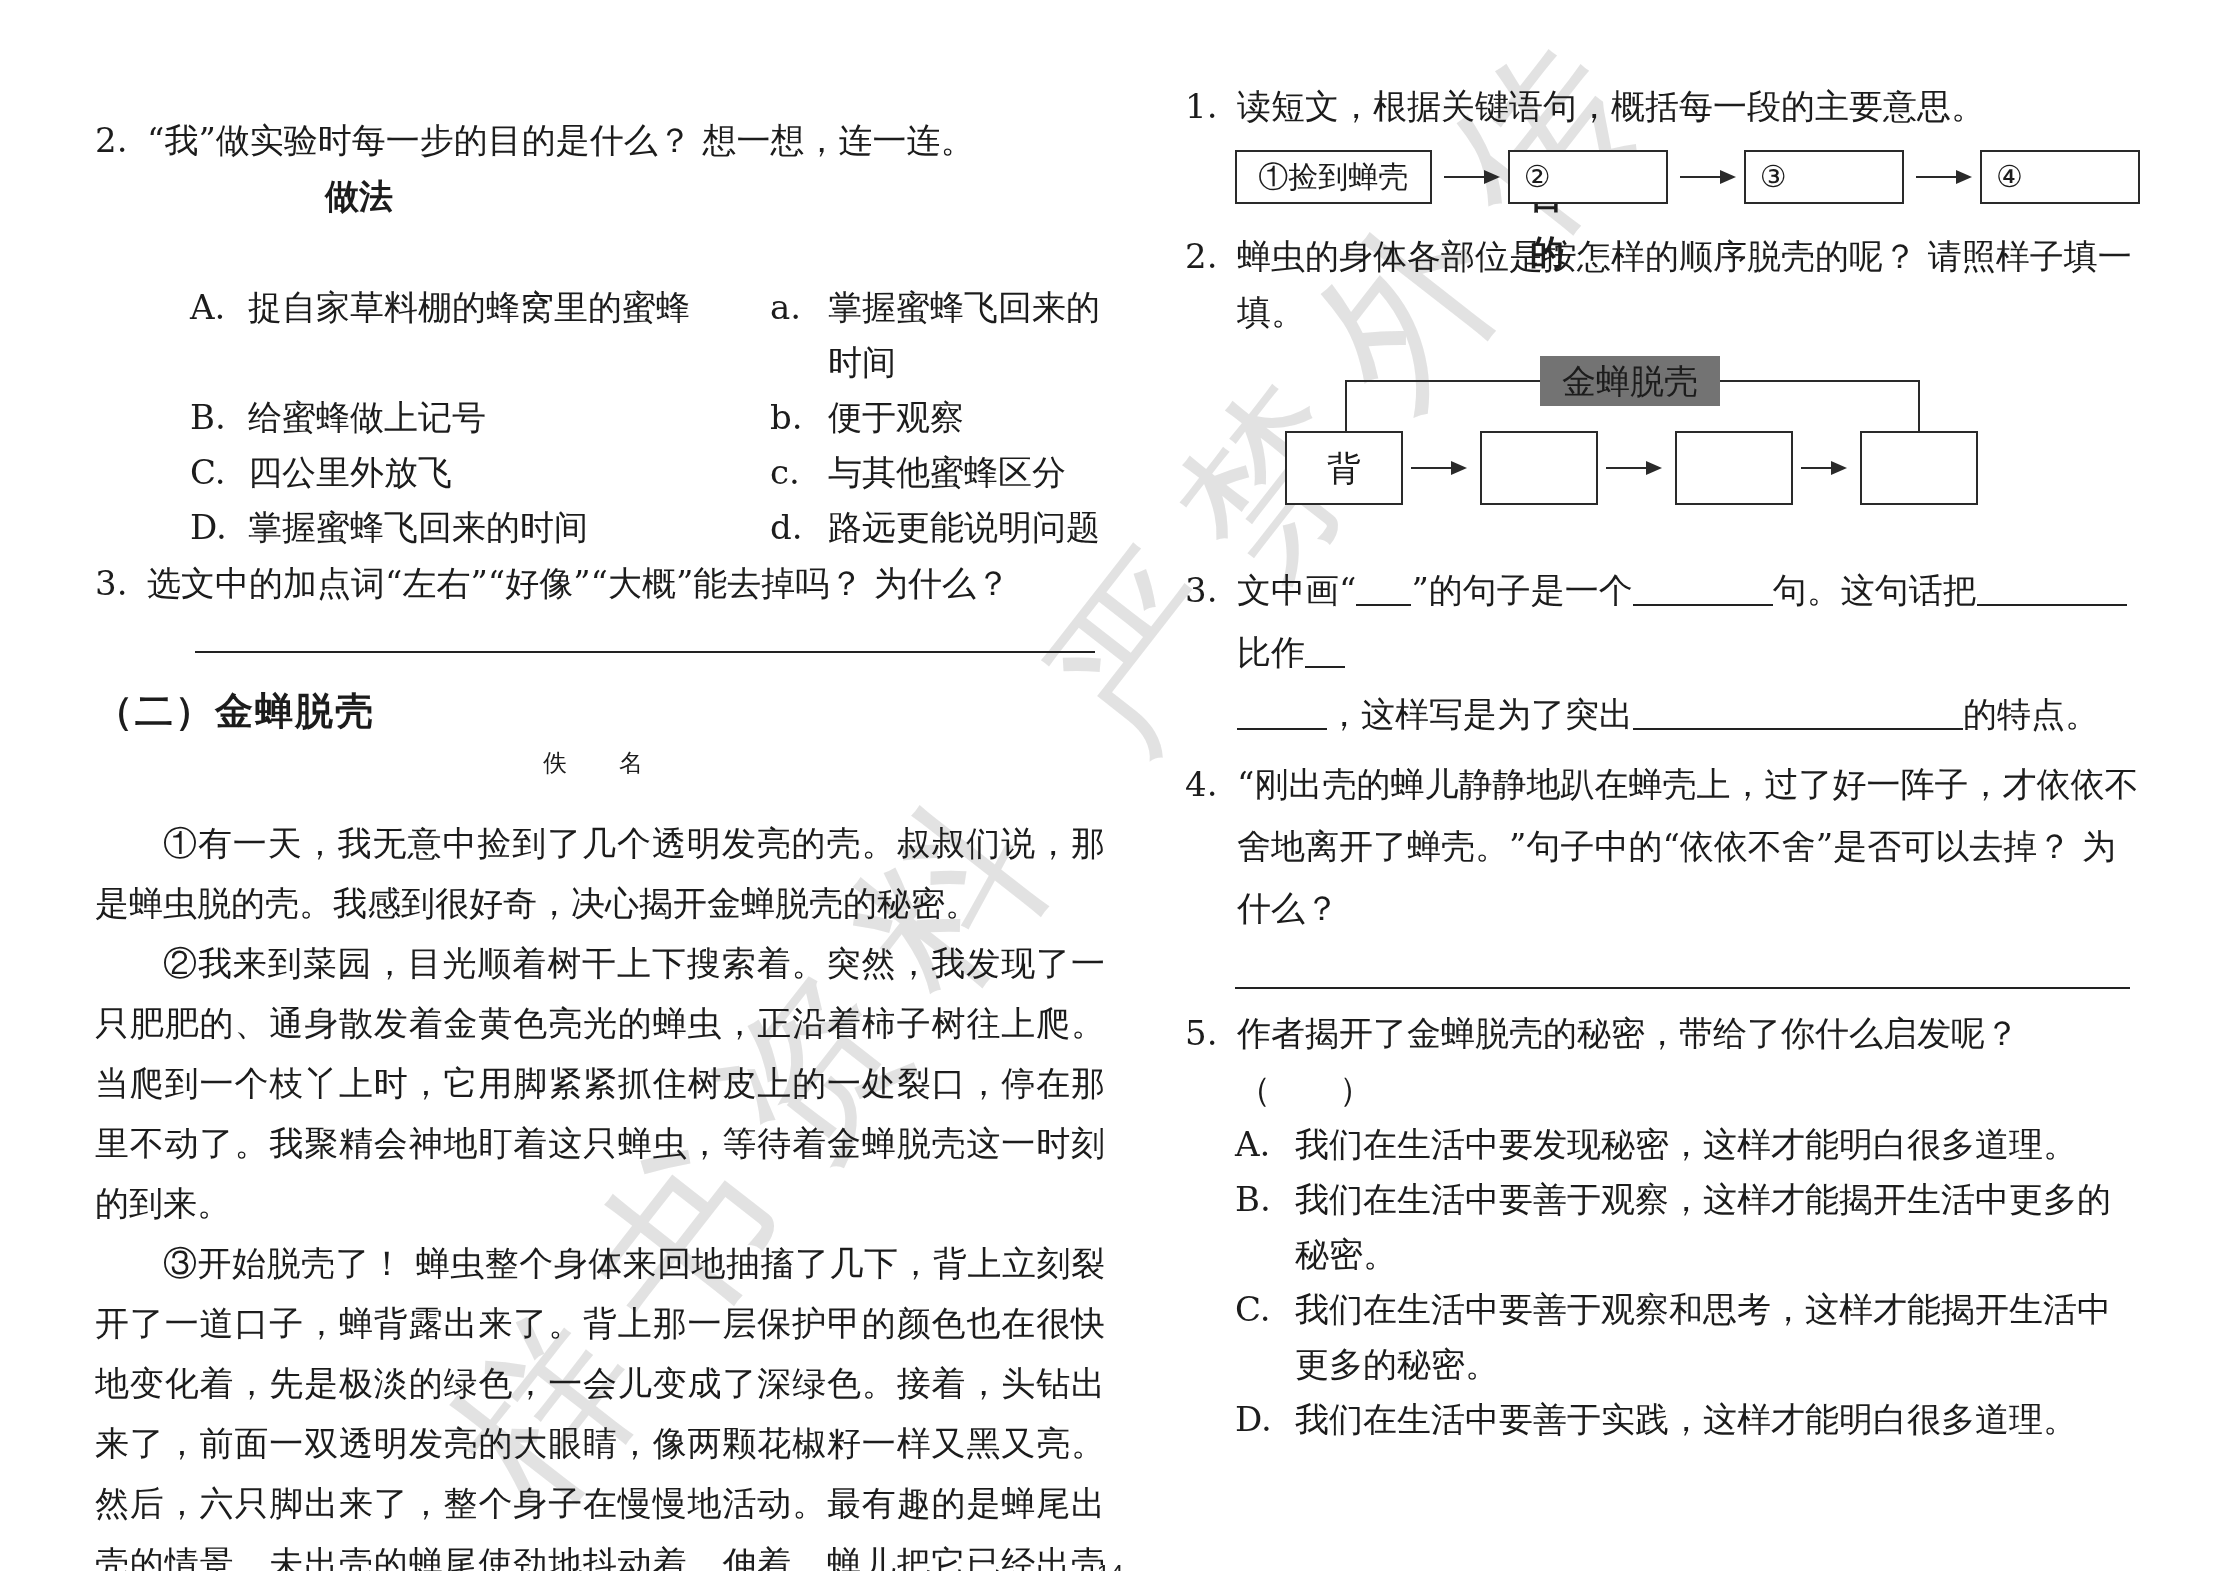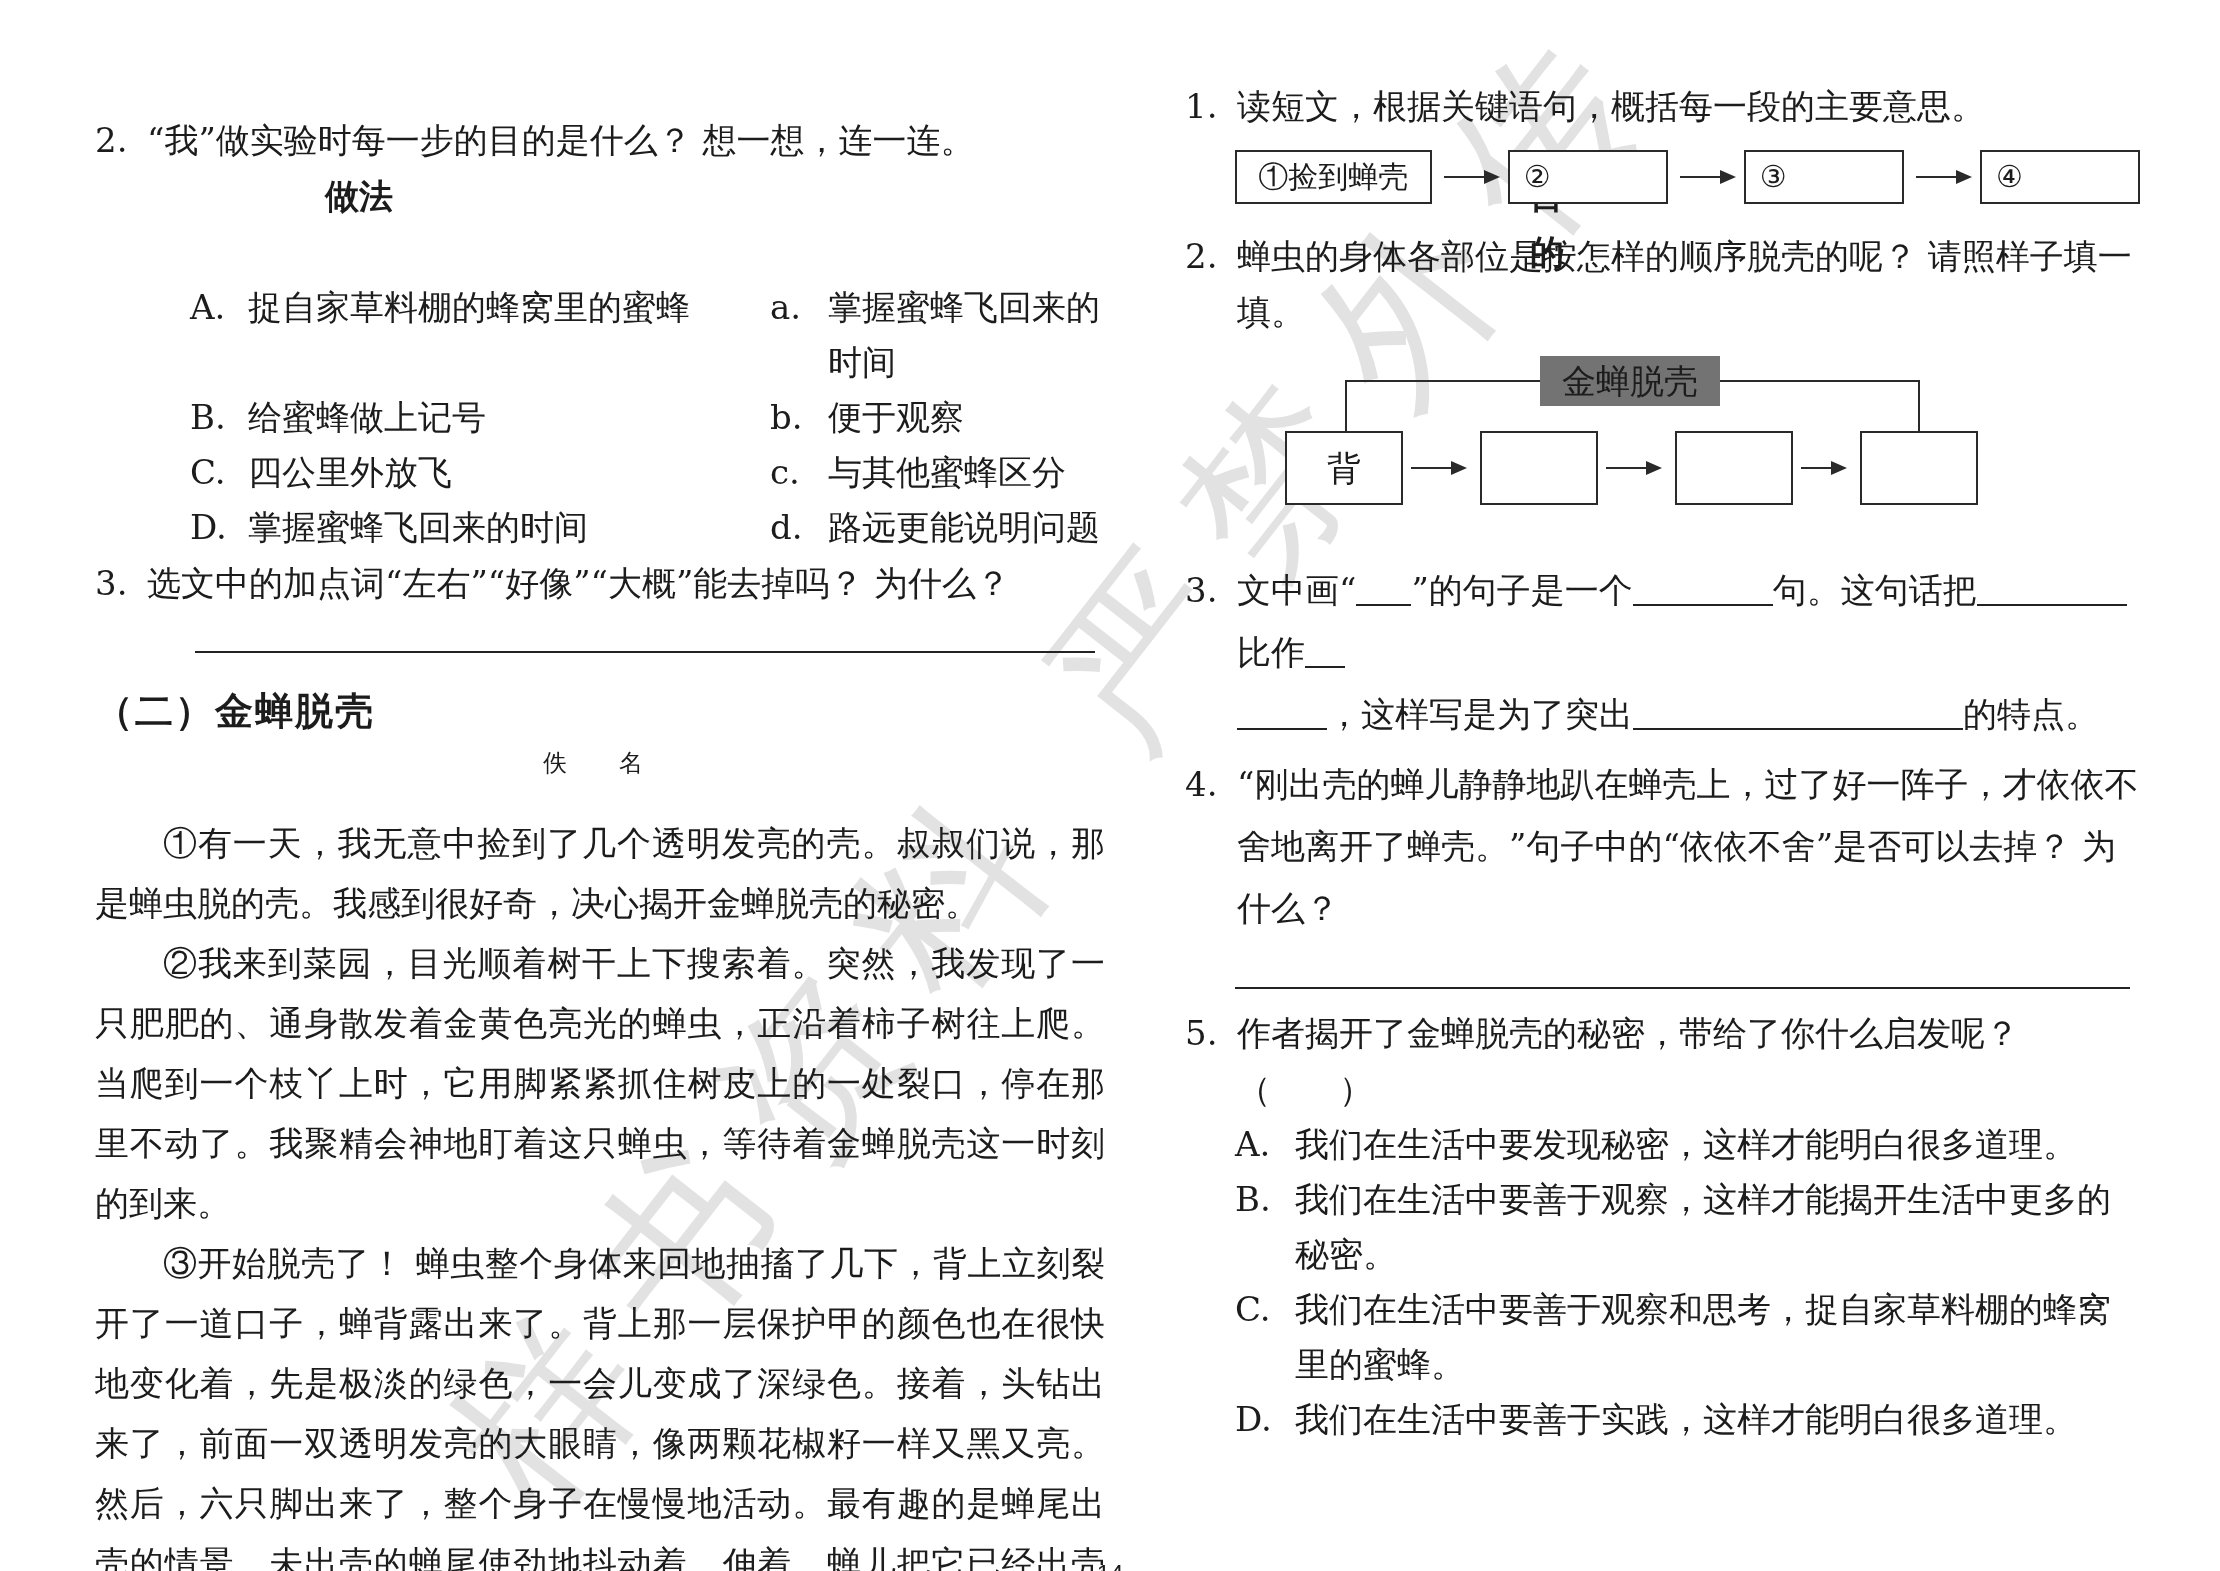--- a/index.html
+++ b/index.html
@@ -236,21 +236,21 @@
     <div class="opt-row">
       <div class="opt-label"><span class="opt-label-inner">A.</span></div>
       <div class="opt-text">我们在生活中要发现秘密，这样才能明白很多道理。</div>
     </div>
     <div class="opt-row">
       <div class="opt-label"><span class="opt-label-inner">B.</span></div>
       <div class="opt-text">我们在生活中要善于观察，这样才能揭开生活中更多的秘密。</div>
     </div>
     <div class="opt-row">
       <div class="opt-label"><span class="opt-label-inner">C.</span></div>
-      <div class="opt-text">我们在生活中要善于观察和思考，捉自家草料棚的蜂窝里的蜜蜂。</div>
+      <div class="opt-text">我们在生活中要善于观察和思考，这样才能揭开生活中更多的秘密。</div>
     </div>
     <div class="opt-row">
       <div class="opt-label"><span class="opt-label-inner">D.</span></div>
       <div class="opt-text">我们在生活中要善于实践，这样才能明白很多道理。</div>
     </div>
 
   </div>
 
   <div class="page-num">14</div>
 </div>

